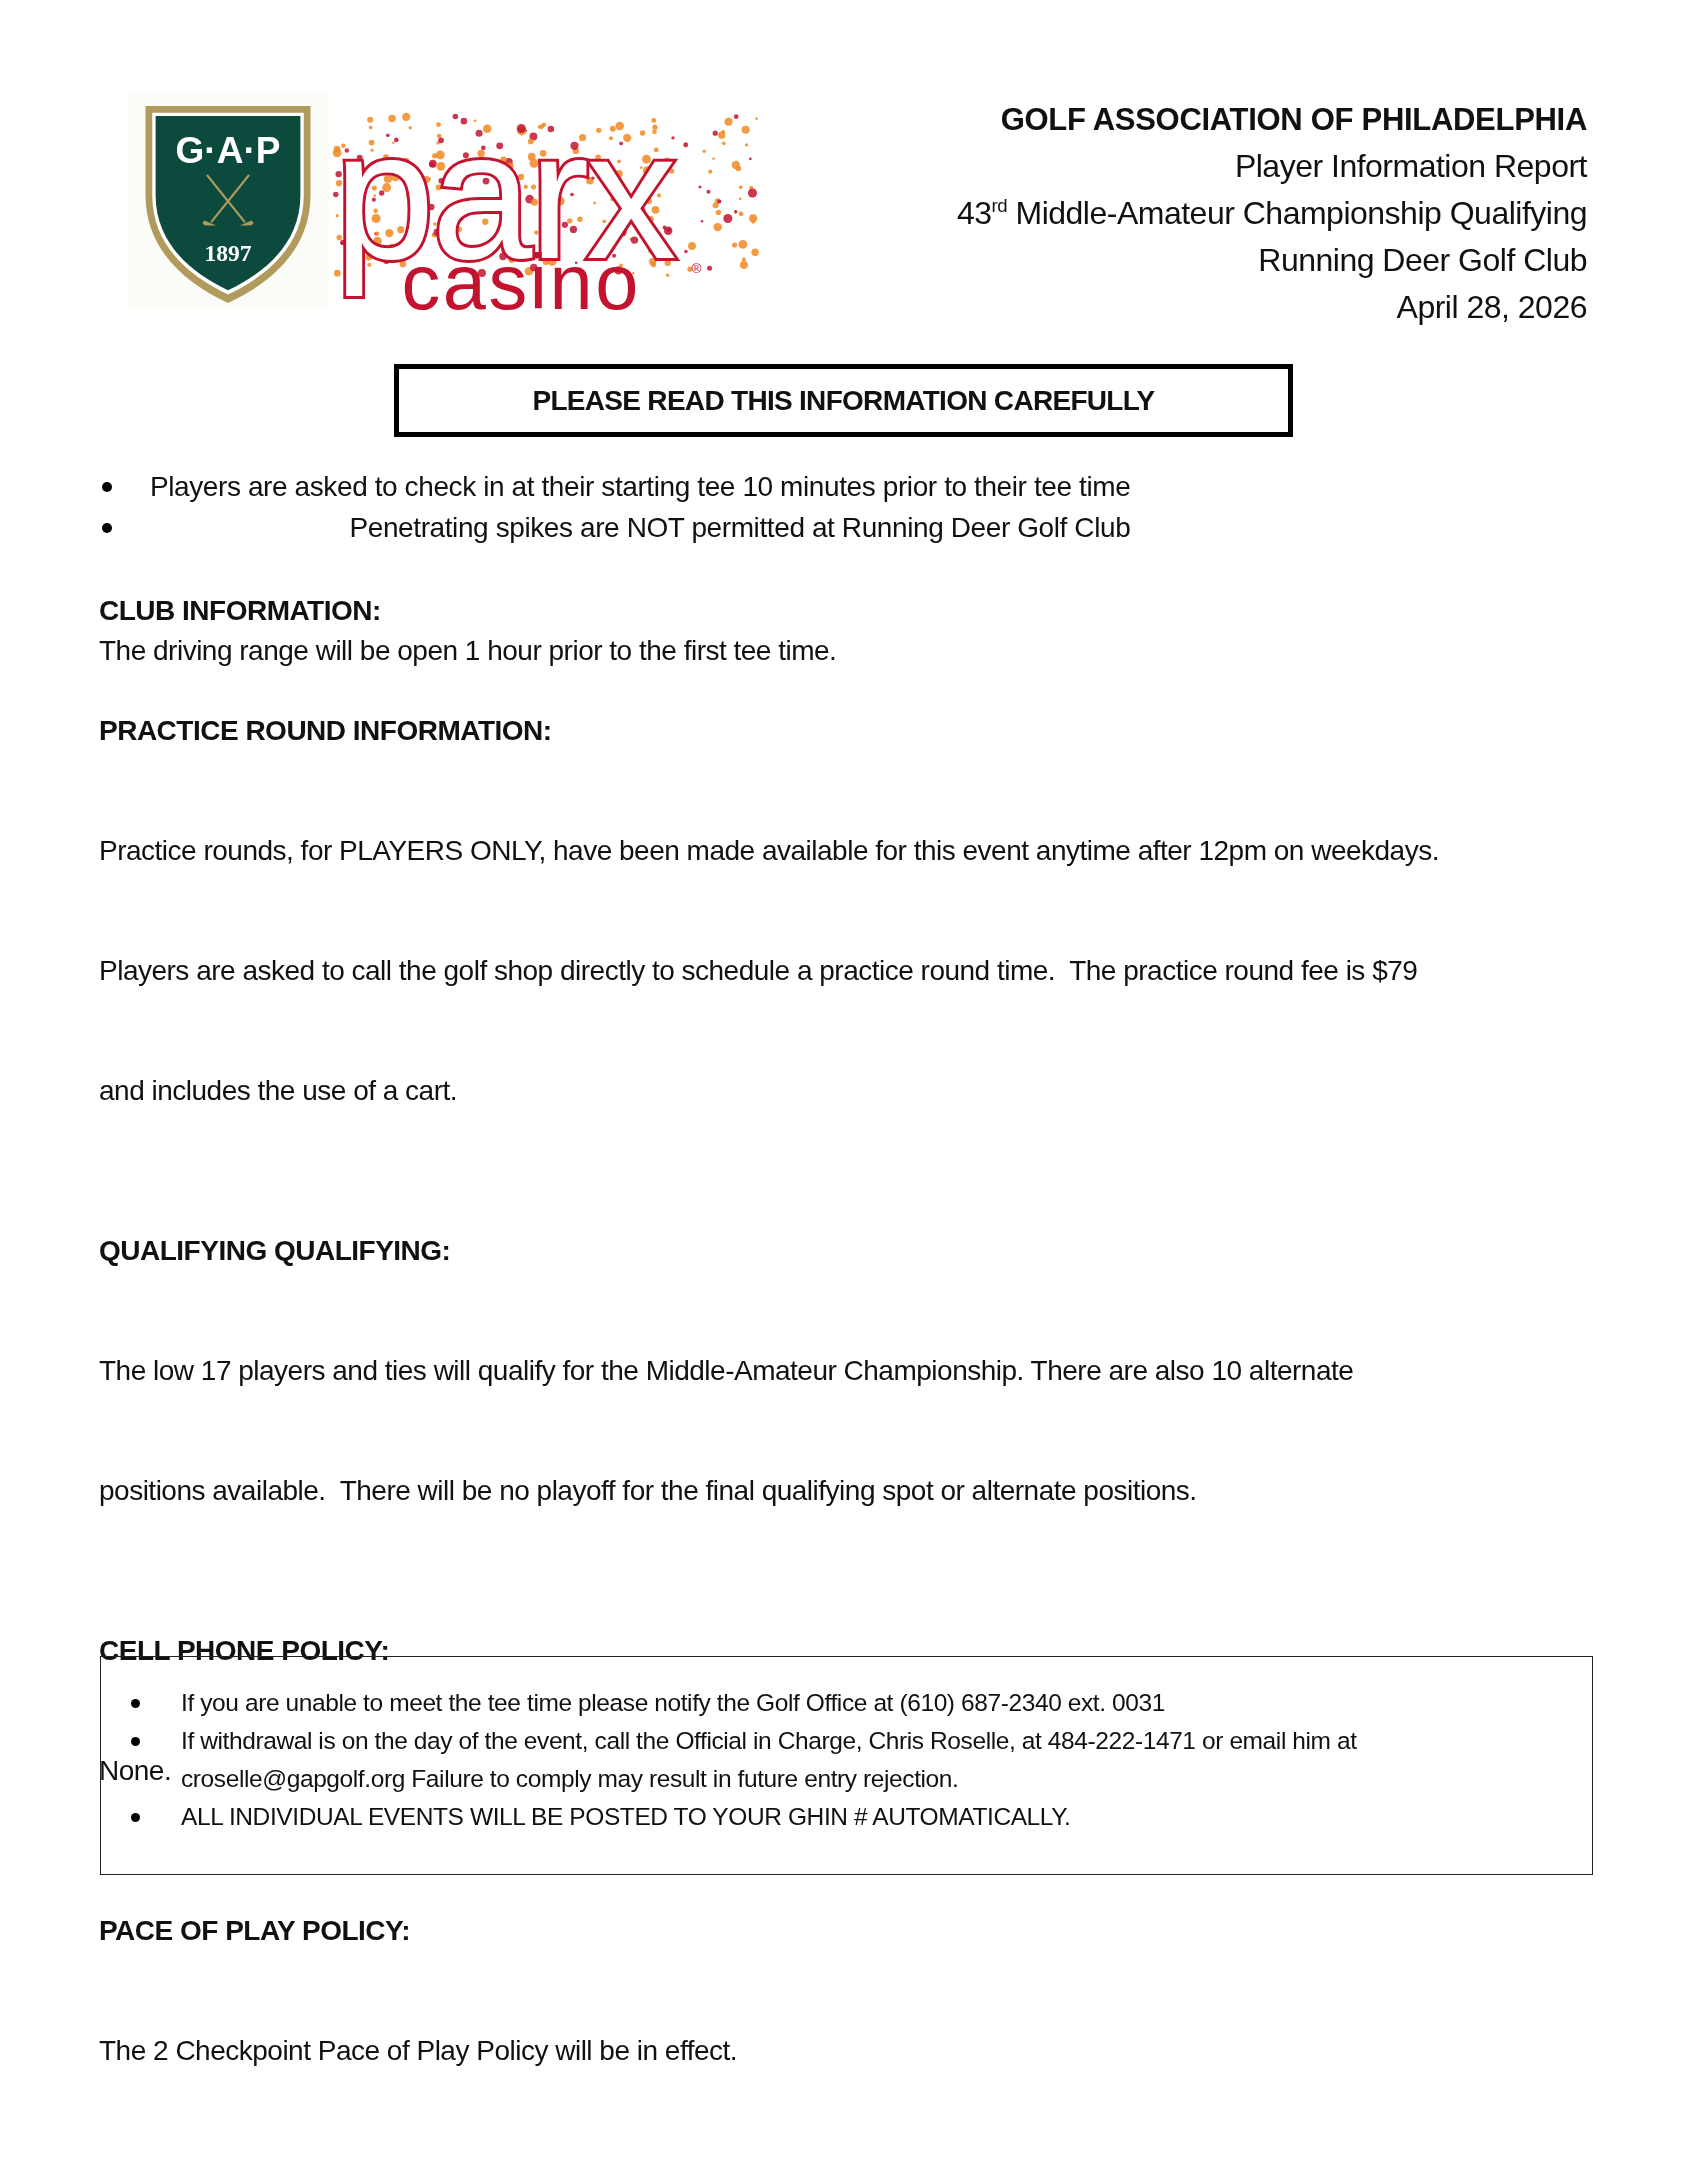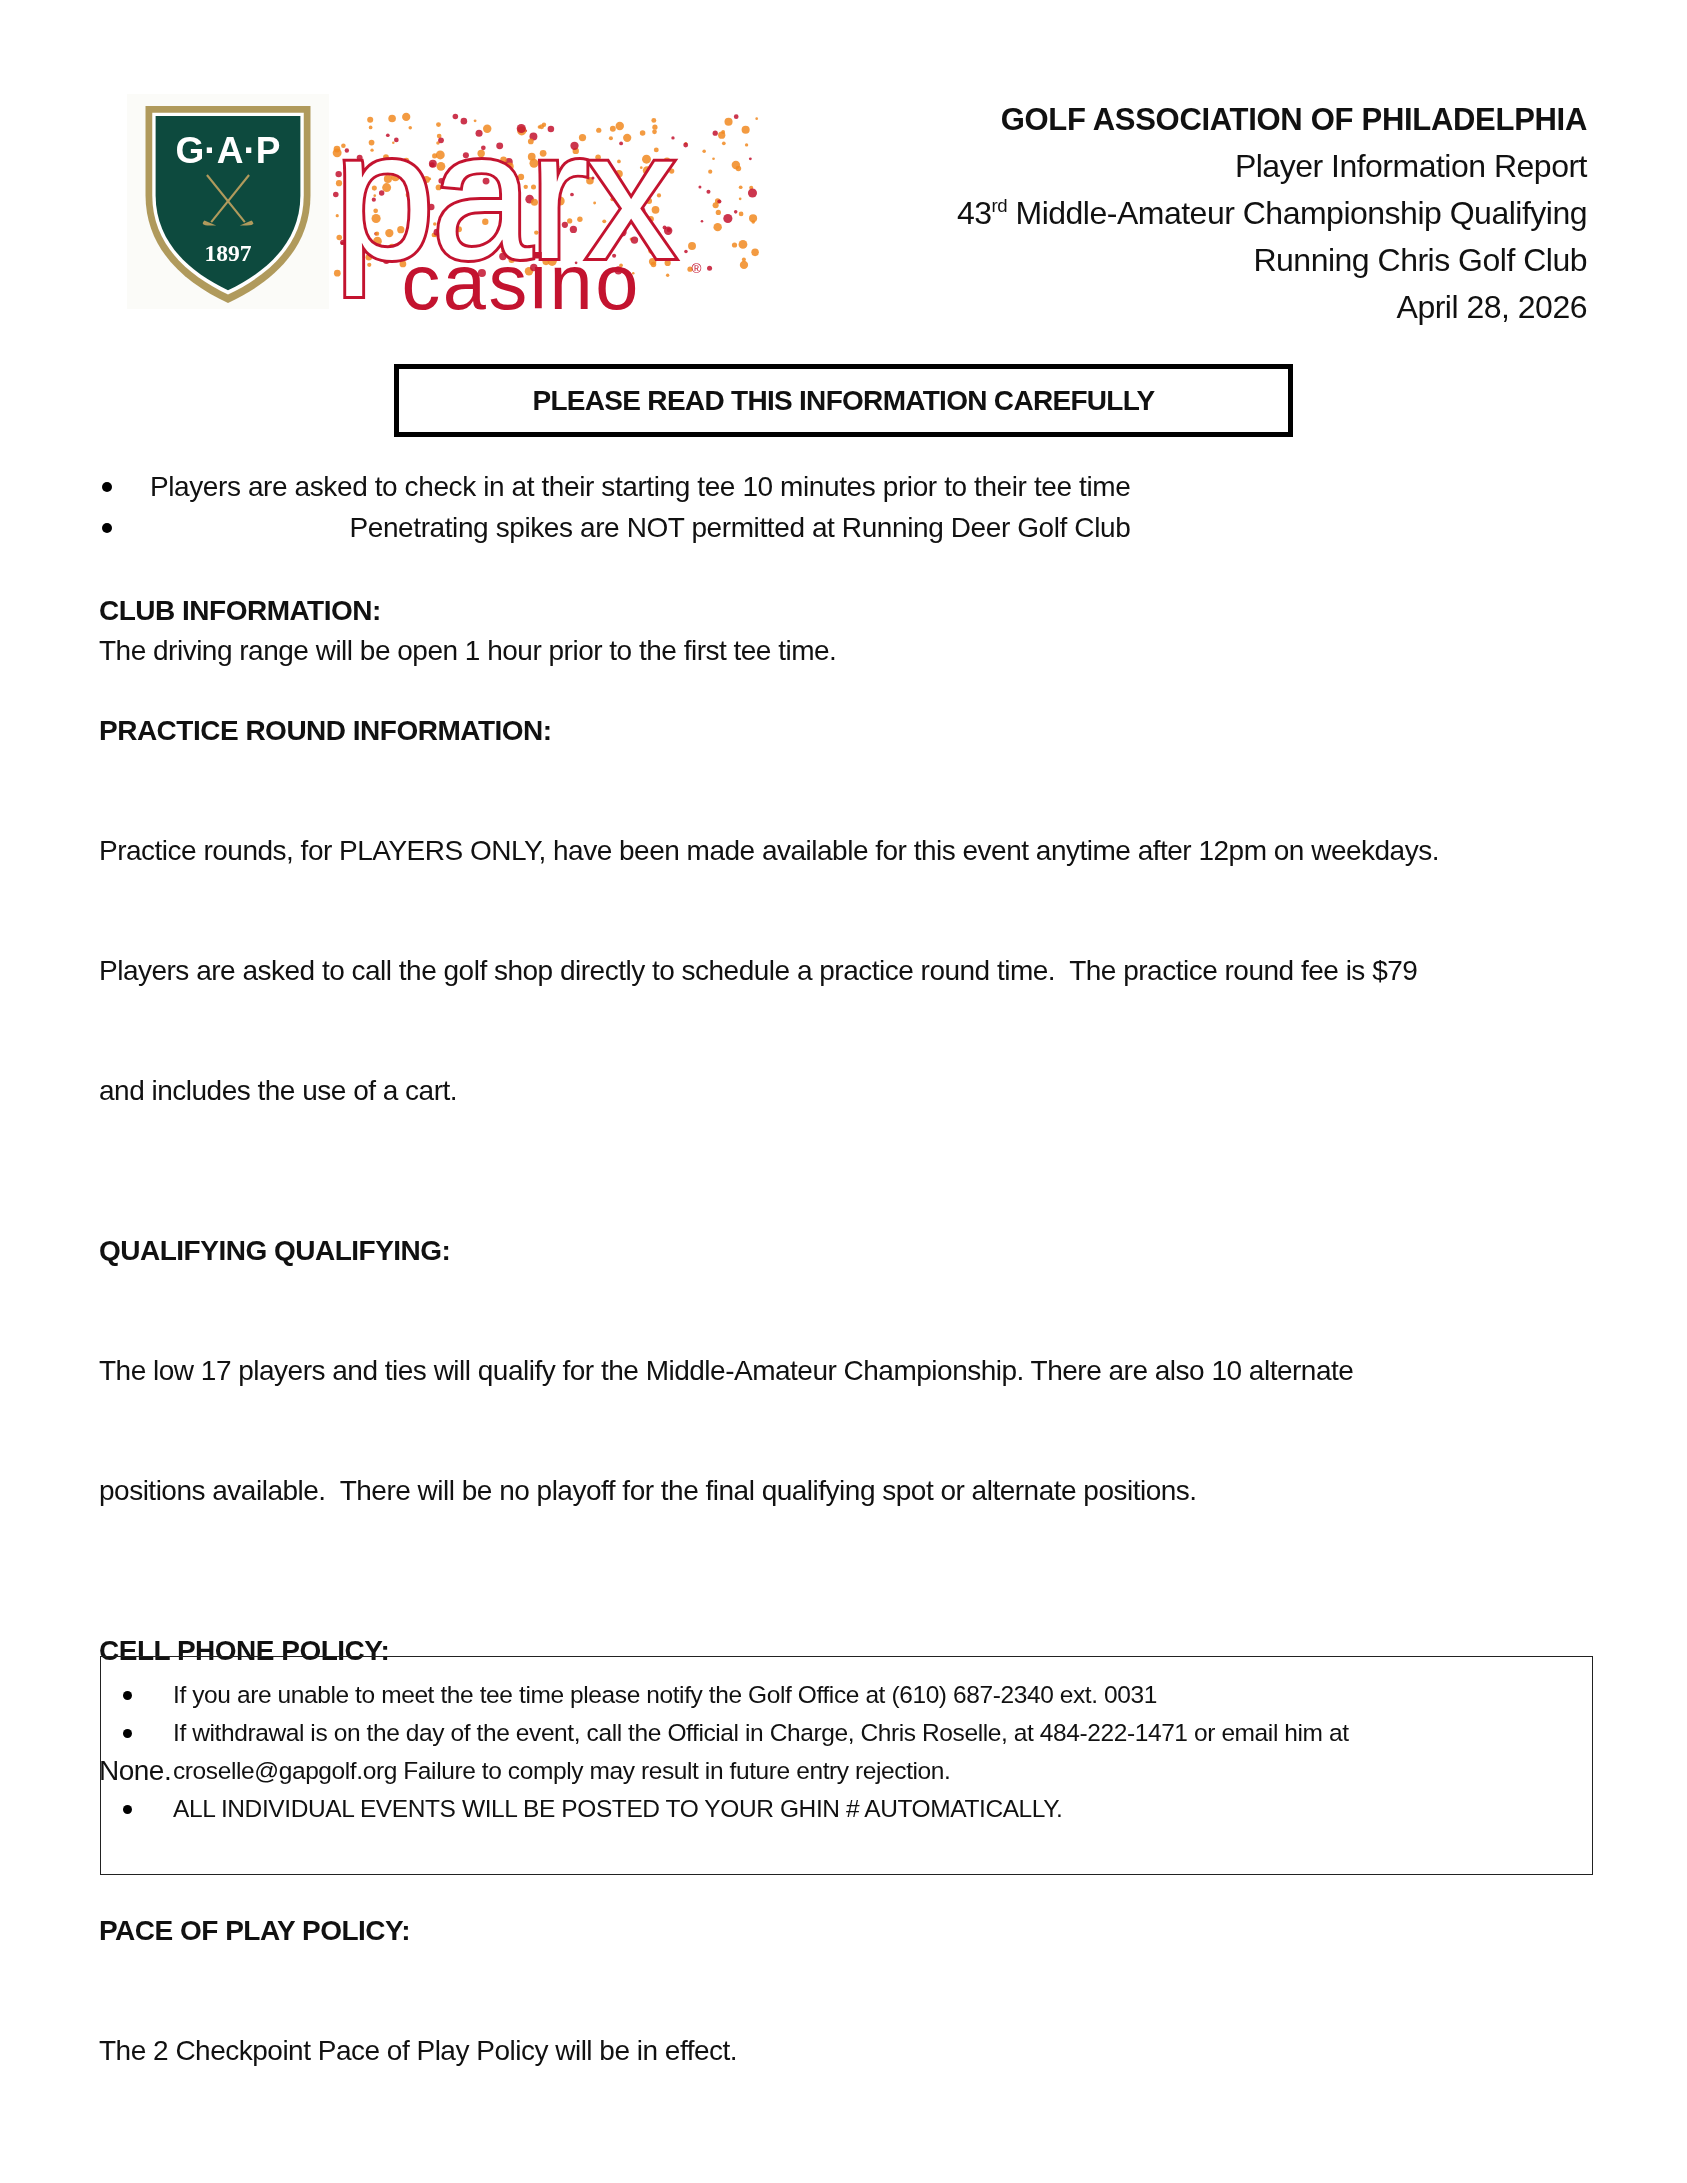--- a/index.html
+++ b/index.html
@@ -33,21 +33,21 @@
   #body-flow { left: 99px; top: 591px; width: 1502px; }
   .section { margin-bottom: 40px; }
   .section h2 { margin: 0; font-size: 28px; line-height: 40px; font-weight: bold; letter-spacing: -0.5px;
                 display: inline-block; text-decoration-thickness: 2.5px; text-underline-offset: 4.2px; }
   .section p { margin: 0; font-size: 28px; line-height: 40px; letter-spacing: -0.5px; white-space: pre-wrap; }
   .section p + p { margin-top: 40px; }
   .section .line { display: block; white-space: pre; }
 
   
   #info-box { left: 100px; top: 1656px; width: 1491px; height: 217px; border: 1.7px solid #222; }
-  #info-box ul { margin: 0; padding: 0; list-style: none; position: absolute; left: 0; top: 18.6px; }
+  #info-box ul { margin: 8px; padding: 0; list-style: none; position: absolute; left: 0; top: 18.6px; }
   #info-box li { position: relative; padding-left: 72px; font-size: 24.5px; line-height: 38px; letter-spacing: -0.4px; white-space: nowrap; }
   #info-box li .dot { position: absolute; left: 22px; top: 15px; width: 9.3px; height: 9.3px; border-radius: 50%; background: #000; }
   #info-box li .line { display: block; }
 </style>
 </head>
 <body>
 
 <div id="gap-logo" class="abs">
   <svg viewBox="0 0 240 255">
     <path d="M22 14 H218 V120 C218 185 170 225 120 248 C70 225 22 185 22 120 Z" fill="#b09a5c"></path>
@@ -331,21 +331,21 @@
     <text x="8" y="178" font-family="Liberation Sans, sans-serif" font-size="215" letter-spacing="-4" fill="#ffffff" stroke="#c3132f" stroke-width="7" paint-order="stroke">parx</text>
     <text x="88" y="238" font-family="Liberation Sans, sans-serif" font-size="92" letter-spacing="3" fill="#c3132f">casino</text>
     <text x="432" y="196" font-family="Liberation Sans, sans-serif" font-size="16" fill="#c3132f">®</text>
   </svg>
 </div>
 
 <div id="header-block" class="abs">
   <div class="org">GOLF ASSOCIATION OF PHILADELPHIA</div>
   <div>Player Information Report</div>
   <div><span>43</span><sup>rd</sup><span> Middle-Amateur Championship Qualifying</span></div>
-  <div>Running Chris Golf Club</div>
+  <div>Running Deer Golf Club</div>
   <div>April 28, 2026</div>
 </div>
 
 <div id="notice-box" class="abs">
   <span>PLEASE READ THIS INFORMATION CAREFULLY</span>
 </div>
 
 <ul id="top-bullets" class="abs">
   <li><span class="dot"></span><span>Players are asked to check in at their starting tee 10 minutes prior to their tee time</span></li>
   <li><span class="dot"></span><span>Penetrating spikes are NOT permitted at Running Deer Golf Club</span></li>

